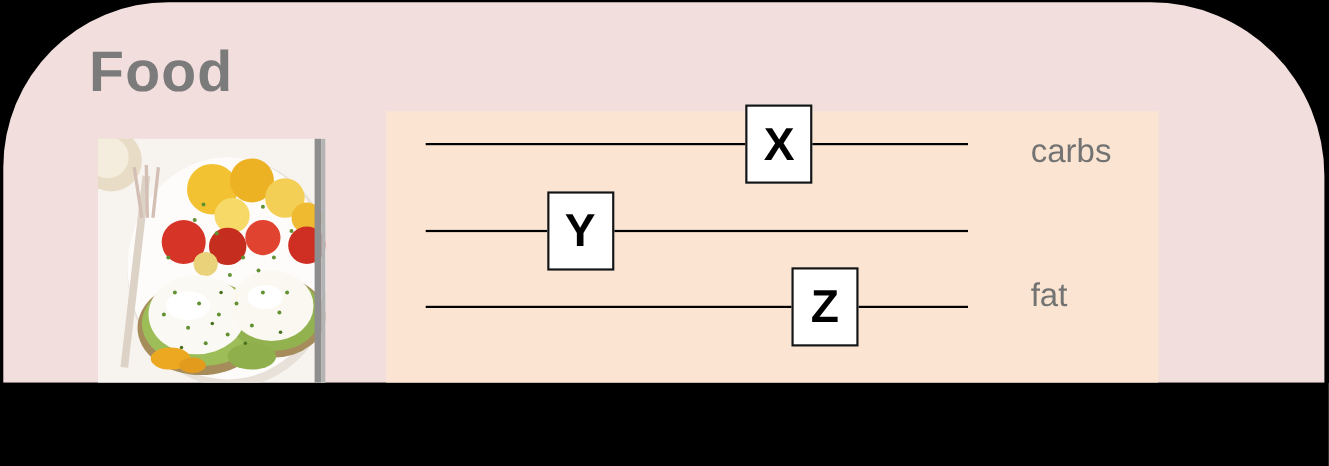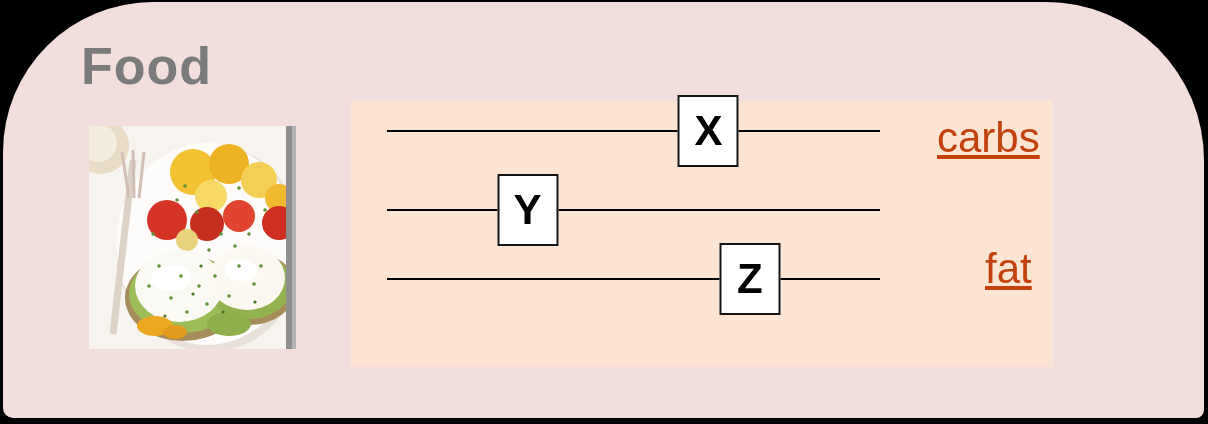--- a/index.html
+++ b/index.html
@@ -2,21 +2,21 @@
 <html><head>
 <meta charset="utf-8">
 <style>
   * { box-sizing: border-box; }
   html, body { margin: 0; padding: 0; background: #000; }
   body { font-family: "Liberation Sans", sans-serif; }
 
   .stage {
     position: relative;
     width: 1208px;
-    height: 424px;
+    height: 348px;
     background: #000;
     overflow: hidden;
   }
 
   .card {
     position: absolute;
     left: 3px; top: 2px;
     width: 1201px; height: 416px;
     background: #f2dedc;
     border-radius: 150px 158px 8px 10px;
@@ -78,29 +78,28 @@
   .handle-letter {
     font-size: 42px;
     font-weight: bold;
     color: #000;
     line-height: 1;
   }
 
   .axis-label {
     position: absolute;
     left: 586px;
-    font-size: 42px;
-    color: #c2410c;
+    font-size: 30px;
+    color: #737373;
     line-height: 42px;
     white-space: nowrap;
-    text-decoration: underline;
   }
   .label-1 { top: 16px; }
   .label-2 { top: 82px; }
-  .label-3 { top: 147px; margin-left: 48px; }
+  .label-3 { top: 147px; }
 </style>
 </head>
 <body>
 
 <div class="stage">
   <div class="card">
 
     <div class="title">Food</div>
 
     <svg class="photo" viewBox="0 0 207 223" xmlns="http://www.w3.org/2000/svg" aria-hidden="true">

